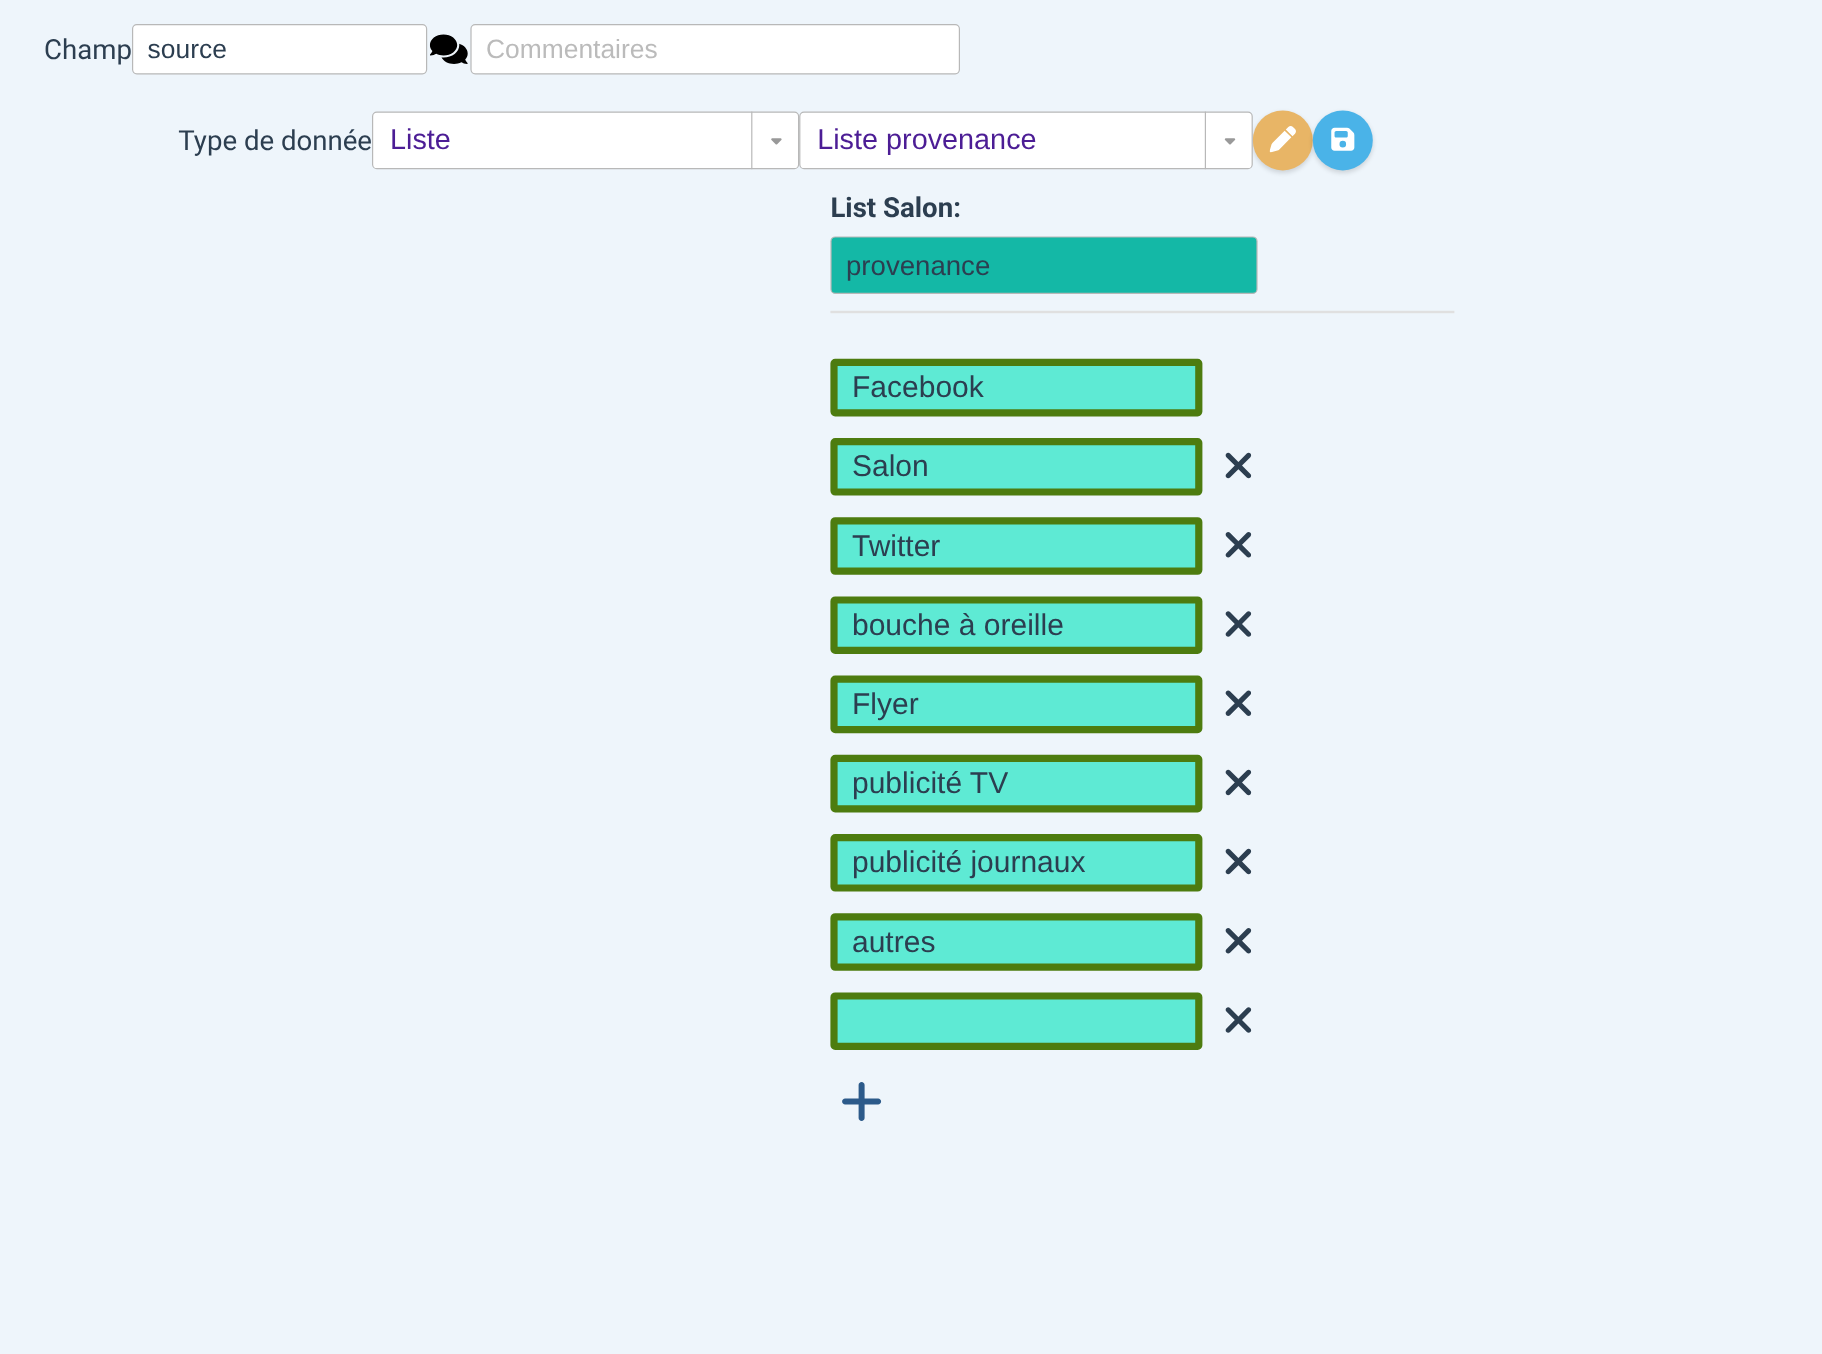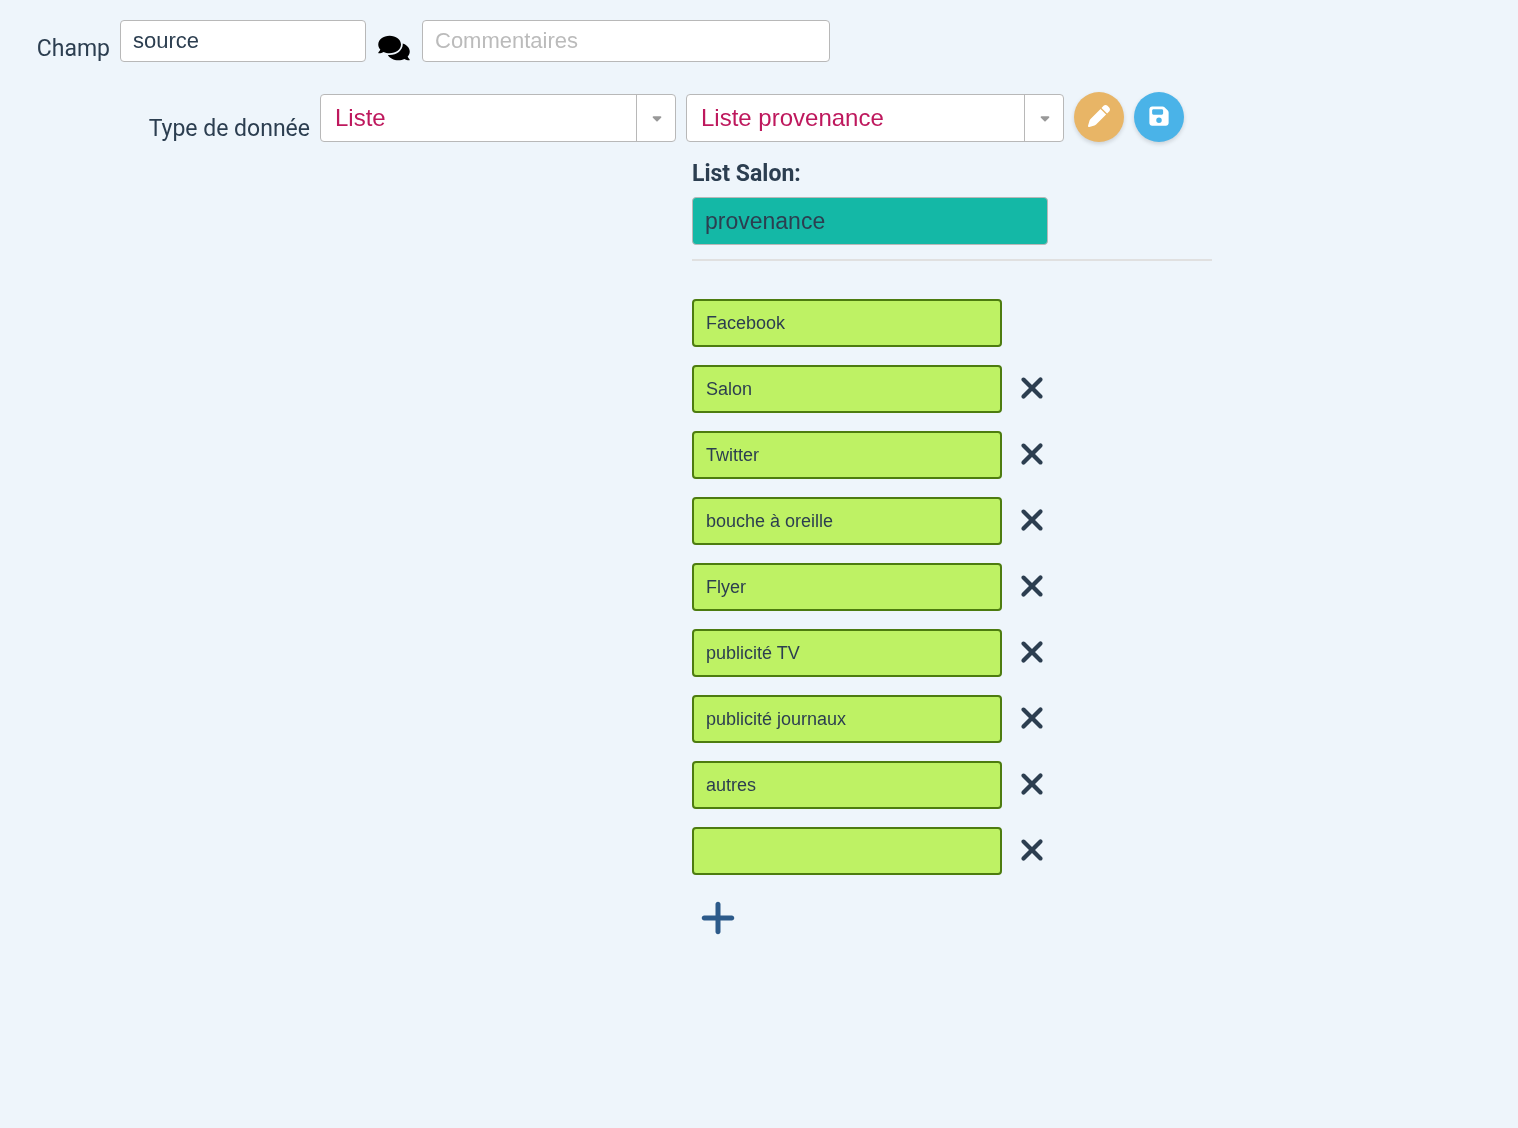--- a/index.html
+++ b/index.html
@@ -11,22 +11,21 @@
       font-family: -apple-system, BlinkMacSystemFont, "Segoe UI", Roboto, "Helvetica Neue", Arial, sans-serif;
       background-color: #eef5fb;
       padding: 20px;
       color: #2c3e50;
     }
     .container {
       width: 100%;
     }
     .row {
       display: flex;
-      align-items: flex-end;
-      gap: 10px;
+      align-items: center;
       margin-bottom: 18px;
     }
     .row-1 {
       margin-bottom: 30px;
     }
     .label {
       font-size: 23px;
       color: #2c3e50;
       font-weight: 400;
     }
@@ -67,21 +66,21 @@
       position: relative;
       display: inline-flex;
       align-items: center;
     }
     .select-input {
       height: 48px;
       border: 1px solid #b8b8b8;
       border-radius: 4px;
       padding: 0 48px 0 14px;
       font-size: 24px;
-      color: #be185d;
+      color: #4c1d95;
       background: #fff;
       outline: none;
       cursor: pointer;
     }
     .select-type {
       width: 356px;
     }
     .select-list {
       width: 378px;
     }
@@ -152,26 +151,26 @@
     }
     .list-item-row {
       display: flex;
       align-items: center;
       gap: 10px;
       margin-bottom: 18px;
     }
     .list-item-input {
       width: 310px;
       height: 48px;
-      border: 2px solid #4d7c0f;
+      border: 6px solid #4d7c0f;
       border-radius: 4px;
       padding: 0 12px;
-      font-size: 18px;
-      color: #2c3e50;
-      background: #bef264;
+      font-size: 25px;
+      color: #2c3e50;
+      background: #5eead4;
       outline: none;
     }
     .delete-btn {
       background: none;
       border: none;
       cursor: pointer;
       padding: 0;
       display: inline-flex;
       align-items: center;
       justify-content: center;

